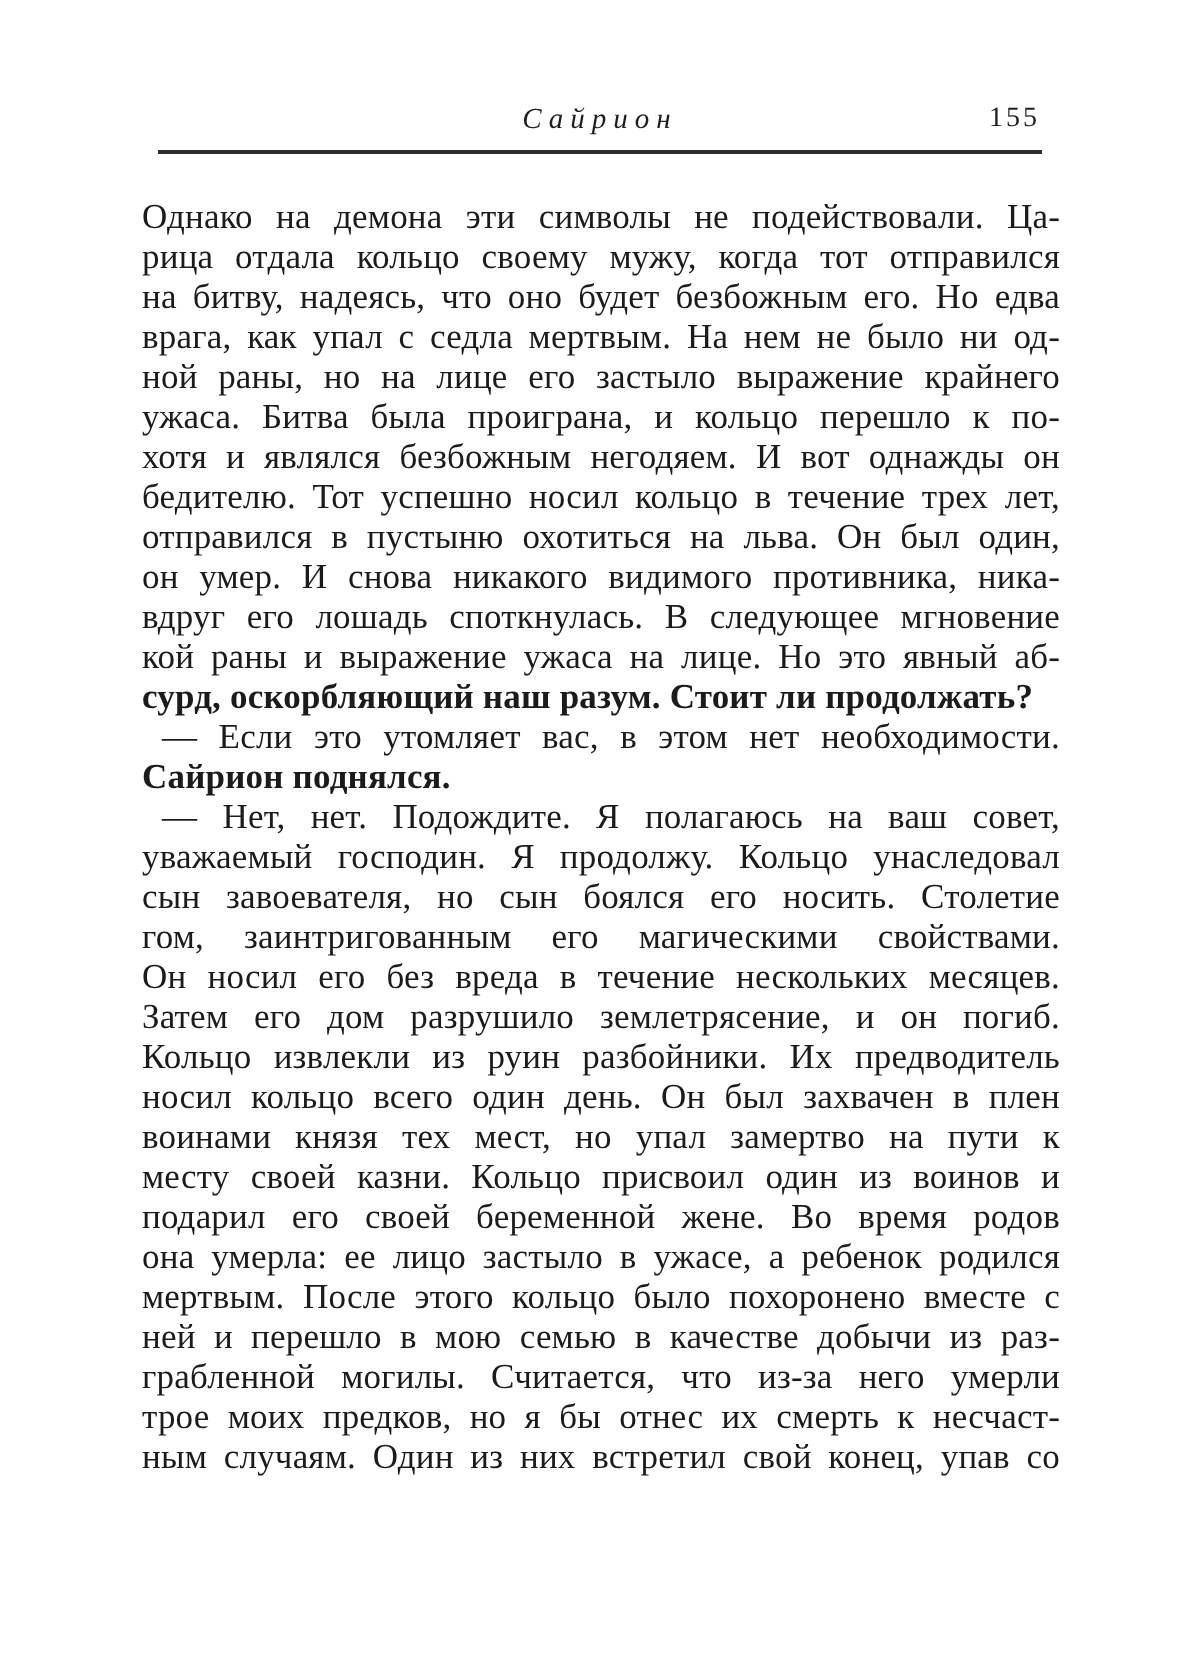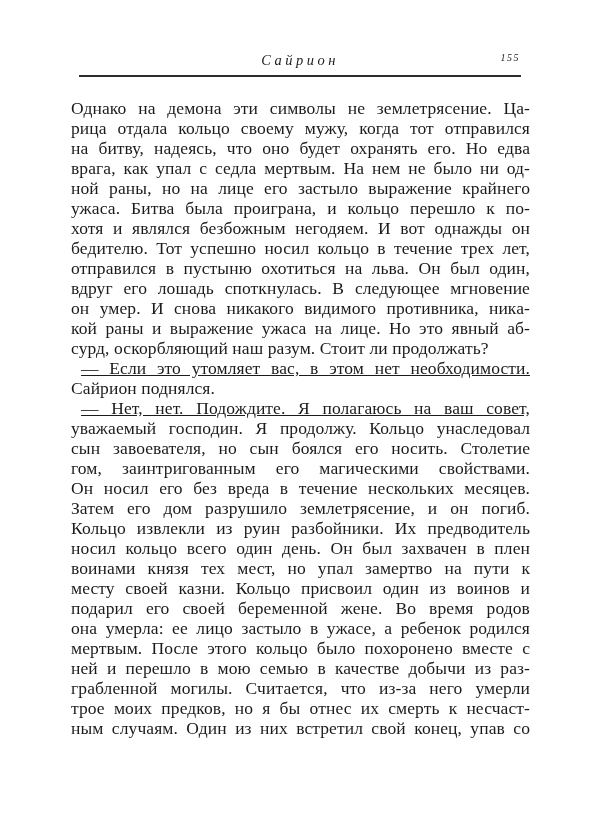--- a/index.html
+++ b/index.html
@@ -25,22 +25,21 @@
     font-style: italic;
     font-size: 14.5px;
     letter-spacing: 3.5px;
     color: #1e1e1e;
     white-space: nowrap;
   }
   .page-number {
     position: absolute;
     top: 52px;
     right: 80px;
-    font-style: italic;
-    font-size: 10px;
+    font-size: 14px;
     letter-spacing: 1.5px;
     color: #1e1e1e;
   }
   .header-rule {
     position: absolute;
     top: 75px;
     left: 79px;
     width: 442px;
     height: 2px;
     background: #2d2d2d;
@@ -57,50 +56,50 @@
     font-size: 17.5px;
     line-height: 20px;
     letter-spacing: 0.1px;
     text-align: justify;
     text-align-last: justify;
     white-space: normal;
     overflow: hidden;
   }
   .line.no-just {
     text-align-last: left;
+    font-weight: bold;
   }
   .line.indent {
     text-indent: 10px;
-    text-decoration: underline;
   }
 </style>
 </head>
 <body>
 
 <div class="page">
 
   <div class="running-title">Сайрион</div>
 
   <div class="page-number">155</div>
 
   <div class="header-rule"></div>
 
   <div class="page-text" id="page-text">
       <div>
-        <div class="line">Однако на демона эти символы не землетрясение. Ца-</div>
+        <div class="line">Однако на демона эти символы не подействовали. Ца-</div>
         <div class="line">рица отдала кольцо своему мужу, когда тот отправился</div>
-        <div class="line">на битву, надеясь, что оно будет охранять его. Но едва</div>
+        <div class="line">на битву, надеясь, что оно будет безбожным его. Но едва</div>
         <div class="line">врага, как упал с седла мертвым. На нем не было ни од-</div>
         <div class="line">ной раны, но на лице его застыло выражение крайнего</div>
         <div class="line">ужаса. Битва была проиграна, и кольцо перешло к по-</div>
         <div class="line">хотя и являлся безбожным негодяем. И вот однажды он</div>
         <div class="line">бедителю. Тот успешно носил кольцо в течение трех лет,</div>
         <div class="line">отправился в пустыню охотиться на льва. Он был один,</div>
+        <div class="line">он умер. И снова никакого видимого противника, ника-</div>
         <div class="line">вдруг его лошадь споткнулась. В следующее мгновение</div>
-        <div class="line">он умер. И снова никакого видимого противника, ника-</div>
         <div class="line">кой раны и выражение ужаса на лице. Но это явный аб-</div>
         <div class="line no-just">сурд, оскорбляющий наш разум. Стоит ли продолжать?</div>
       </div>
       <div>
         <div class="line indent">— Если это утомляет вас, в этом нет необходимости.</div>
         <div class="line no-just">Сайрион поднялся.</div>
       </div>
       <div>
         <div class="line indent">— Нет, нет. Подождите. Я полагаюсь на ваш совет,</div>
         <div class="line">уважаемый господин. Я продолжу. Кольцо унаследовал</div>

